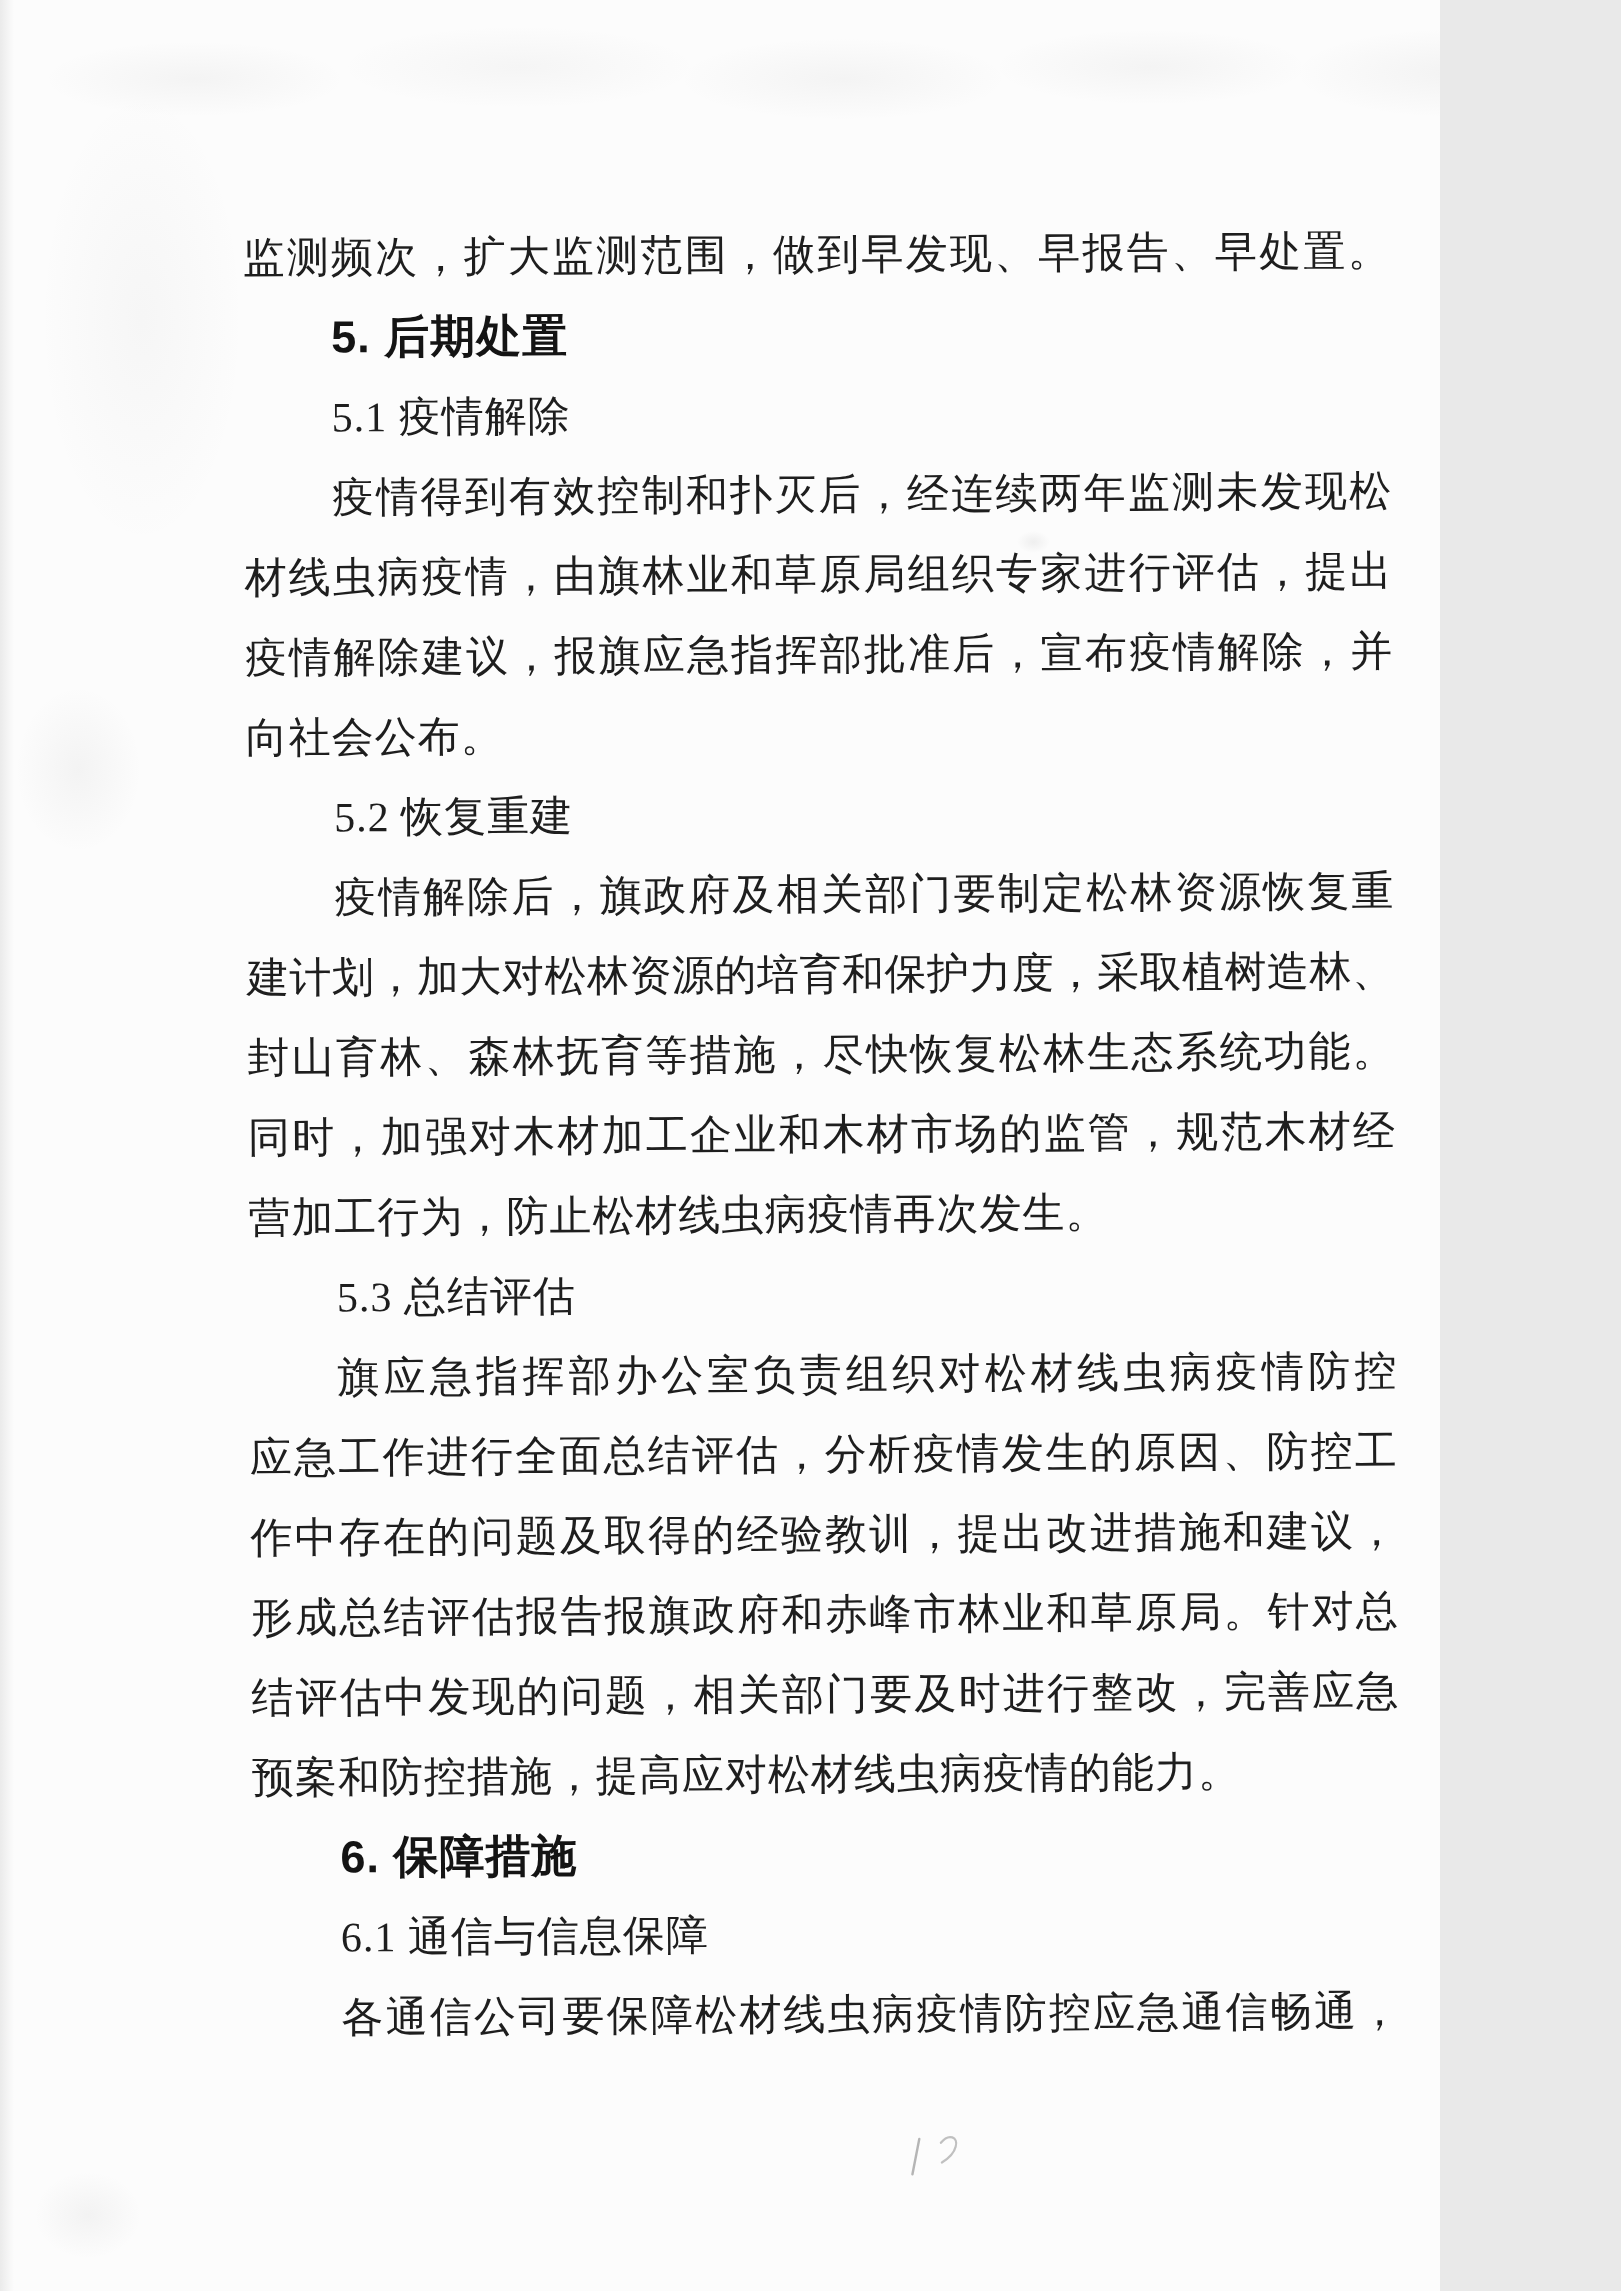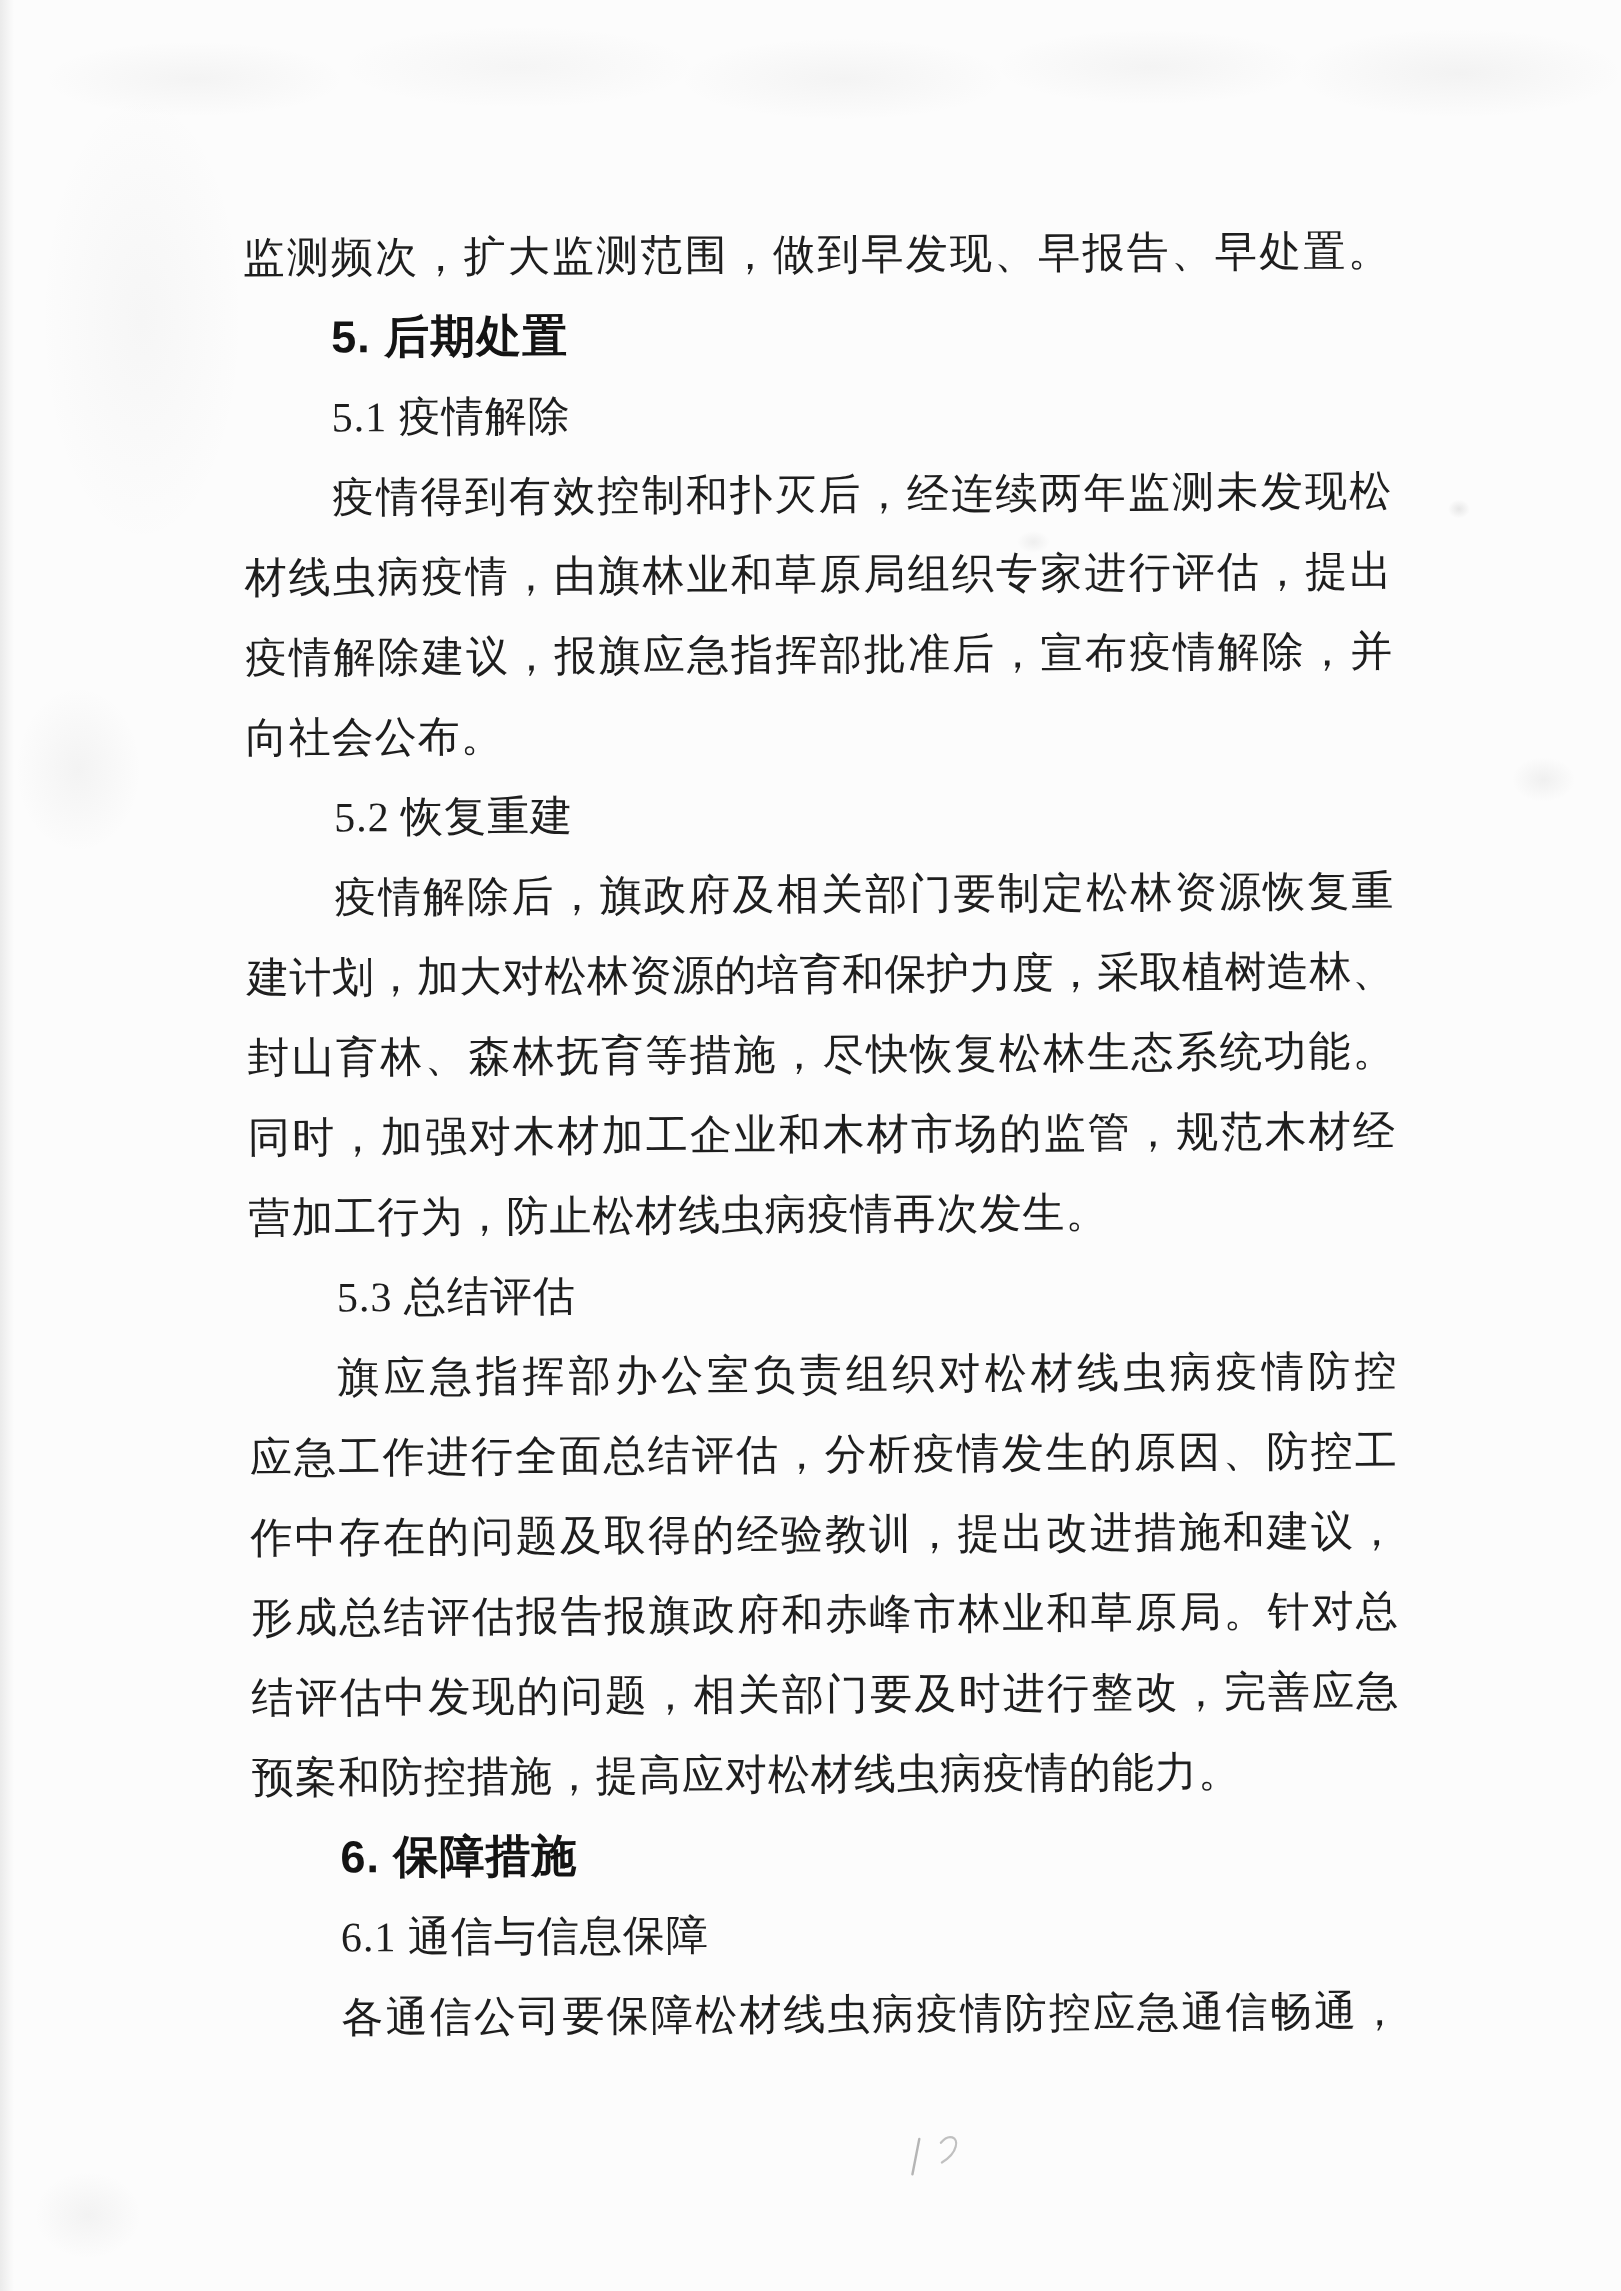--- a/index.html
+++ b/index.html
@@ -3,21 +3,21 @@
 <meta charset="utf-8">
 <style>
   html, body { margin: 0; padding: 0; }
   body {
     width: 1621px; height: 2292px;
     background: #e9e9e9;
     font-family: "Liberation Serif", "DejaVu Serif", serif;
   }
   .page {
     position: absolute; left: 0; top: 0;
-    width: 1621px; height: 2292px;
+    width: 1440px; height: 2292px;
     background: #fcfcfc;
     overflow: hidden;
   }
 
   
   .noise-top {
     position: absolute; left: 0; top: 13.7px; width: 1621px; height: 118px;
     background:
       radial-gradient(ellipse 216px 54px at 12% 55%, rgba(90,90,90,0.05), transparent 70%),
       radial-gradient(ellipse 255px 59px at 32% 45%, rgba(90,90,90,0.045), transparent 70%),

